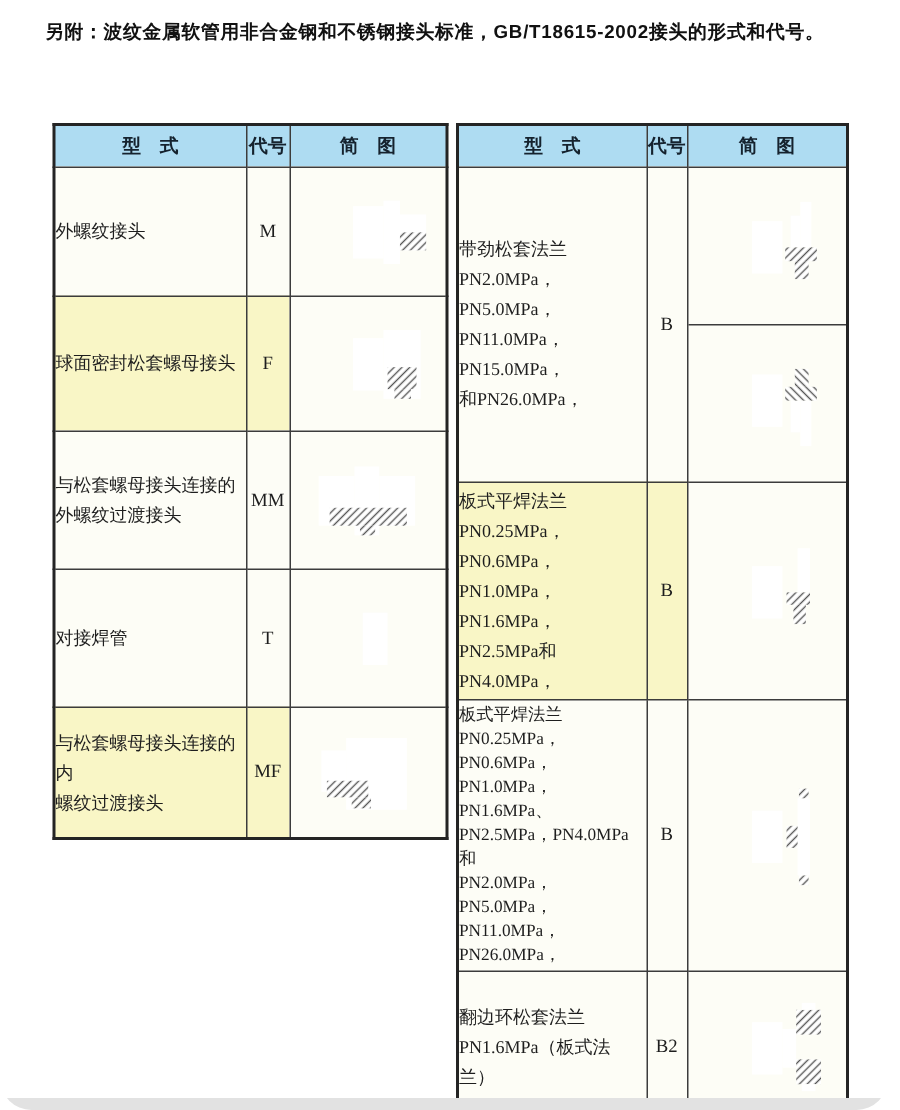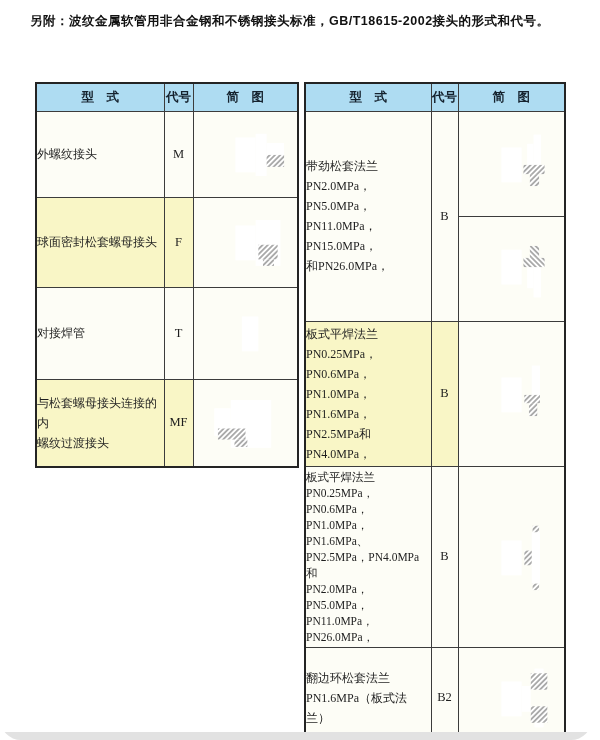--- a/index.html
+++ b/index.html
@@ -167,20 +167,30 @@
         <tr style="height:90px;">
           <td class="type hl">球面密封松套螺母接头</td>
           <td class="code hl">F</td>
           <td class="diag-cell">
             <svg class="diag" width="95" height="68" viewBox="0 0 100 74">
                 <use href="#sym-f"></use>
               </svg>
           </td>
         </tr>
         <tr style="height:92px;">
+          <td class="type">与松套螺母接头连接的
+外螺纹过渡接头</td>
+          <td class="code">MM</td>
+          <td class="diag-cell">
+            <svg class="diag" width="95" height="68" viewBox="0 0 100 74">
+                <use href="#sym-mm"></use>
+              </svg>
+          </td>
+        </tr>
+        <tr style="height:92px;">
           <td class="type">对接焊管</td>
           <td class="code">T</td>
           <td class="diag-cell">
             <svg class="diag" width="95" height="68" viewBox="0 0 100 74">
                 <use href="#sym-t"></use>
               </svg>
           </td>
         </tr>
         <tr style="height:88px;">
           <td class="type hl">与松套螺母接头连接的内

